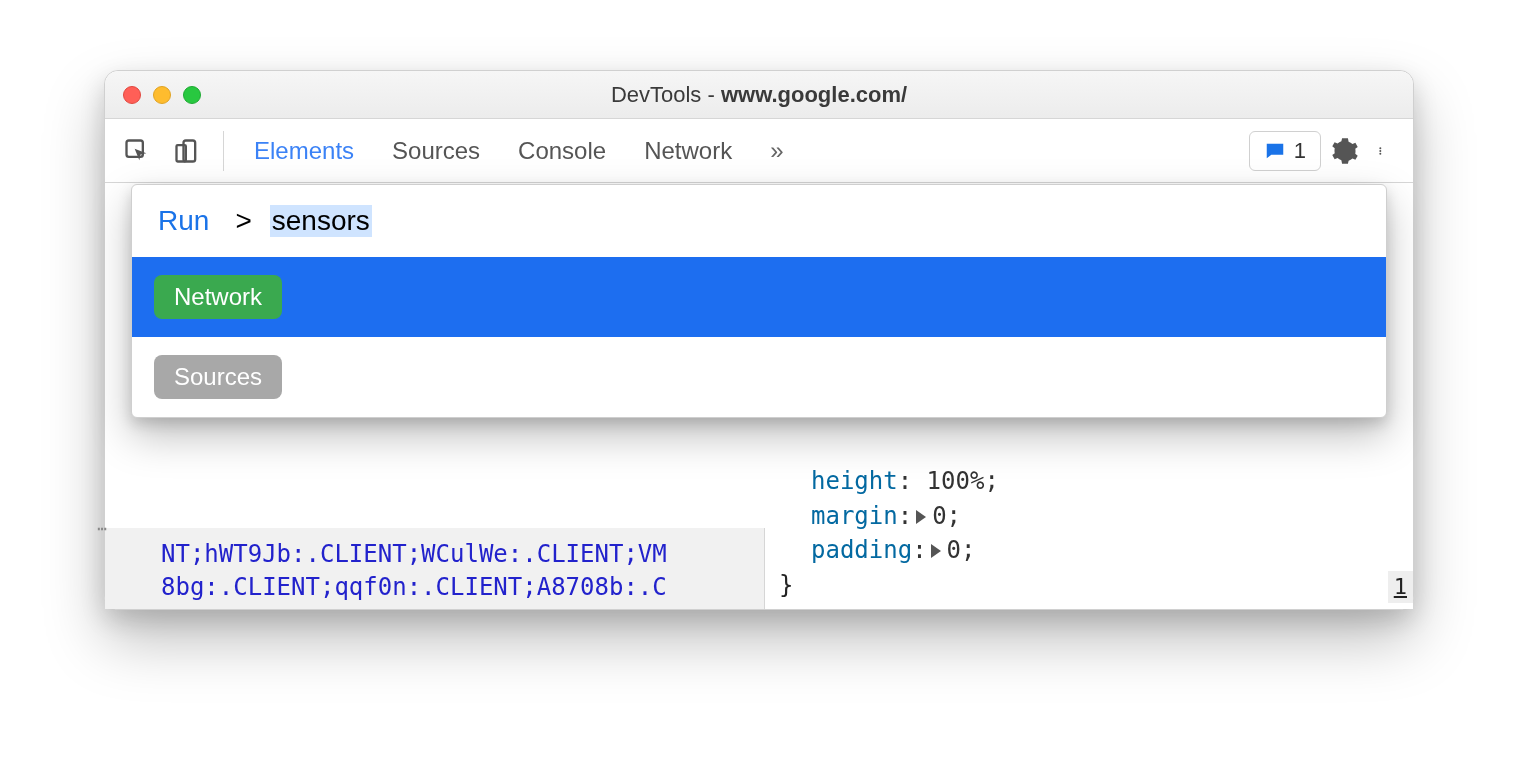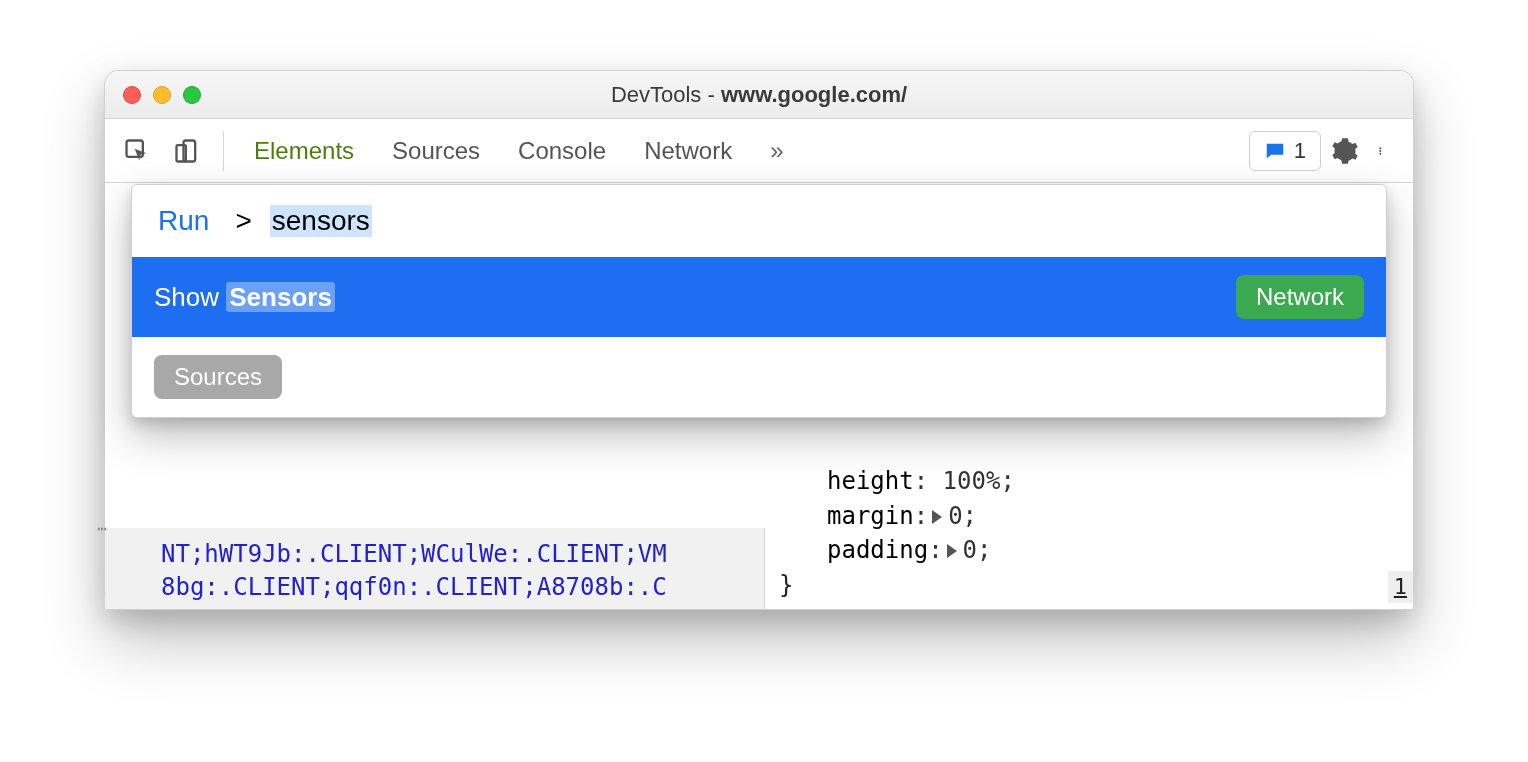--- a/index.html
+++ b/index.html
@@ -55,21 +55,21 @@
     display: flex;
     align-items: center;
     gap: 10px;
     padding: 0 16px 0 12px;
     font-size: 24px;
     color: #555;
   }
   .tb-icon { width: 40px; height: 40px; display: flex; align-items: center; justify-content: center; color: #555; }
   .divider { width: 1px; height: 40px; background: #d6d6d6; margin: 0 6px; }
   .tab { padding: 0 14px; height: 100%; display: flex; align-items: center; cursor: pointer; }
-  .tab.active { color: #4d7c0f; }
+  .tab.active { color: #3b82f6; }
   .spacer { flex: 1; }
   .chev { color: #666; }
   .msg-badge {
     display: flex; align-items: center; gap: 8px;
     border: 1px solid #d0d0d0; border-radius: 6px;
     padding: 6px 14px; font-size: 22px; color: #1a73e8;
   }
   .msg-badge .count { color: #333; }
   .gear-ico, .kebab-ico { width: 28px; }
   
@@ -107,21 +107,21 @@
   }
   .code-left .attr { color: #22c; }
   .code-right {
     flex: 1;
     padding: 10px 20px 6px 46px;
     font-family: Menlo, Consolas, monospace;
     font-size: 24px;
     line-height: 1.45;
     position: relative;
   }
-  .code-right .prop { color: #000000; margin-left: 16px; }
+  .code-right .prop { color: #0369a1; }
   .code-right .val { color: #333; }
   .code-right .curly { color: #222; margin-left: -32px; }
   .tri { display: inline-block; width: 0; height: 0; border-top: 7px solid transparent; border-bottom: 7px solid transparent; border-left: 10px solid #555; margin: 0 6px 0 4px; vertical-align: middle; }
   .badge-num {
     position: absolute;
     right: 0;
     bottom: 6px;
     font-family: Menlo, Consolas, monospace;
     font-size: 22px;
     background: #eee;
@@ -262,23 +262,20 @@
       </div>
     </div>
 
     <div class="palette">
       <div class="palette-input">
         <span class="run">Run</span>
         <span>&gt;</span>
           <span class="query">sensors</span>
       </div>
       <div class="palette-row selected">
-        <div class="label">
-          <span>Show </span><b class="hlmatch">Sensors</b>
-        </div>
         <div class="chip green">Network</div>
       </div>
       <div class="palette-row">
         <div class="chip gray">Sources</div>
       </div>
     </div>
 
   </div>
 </div>
 

